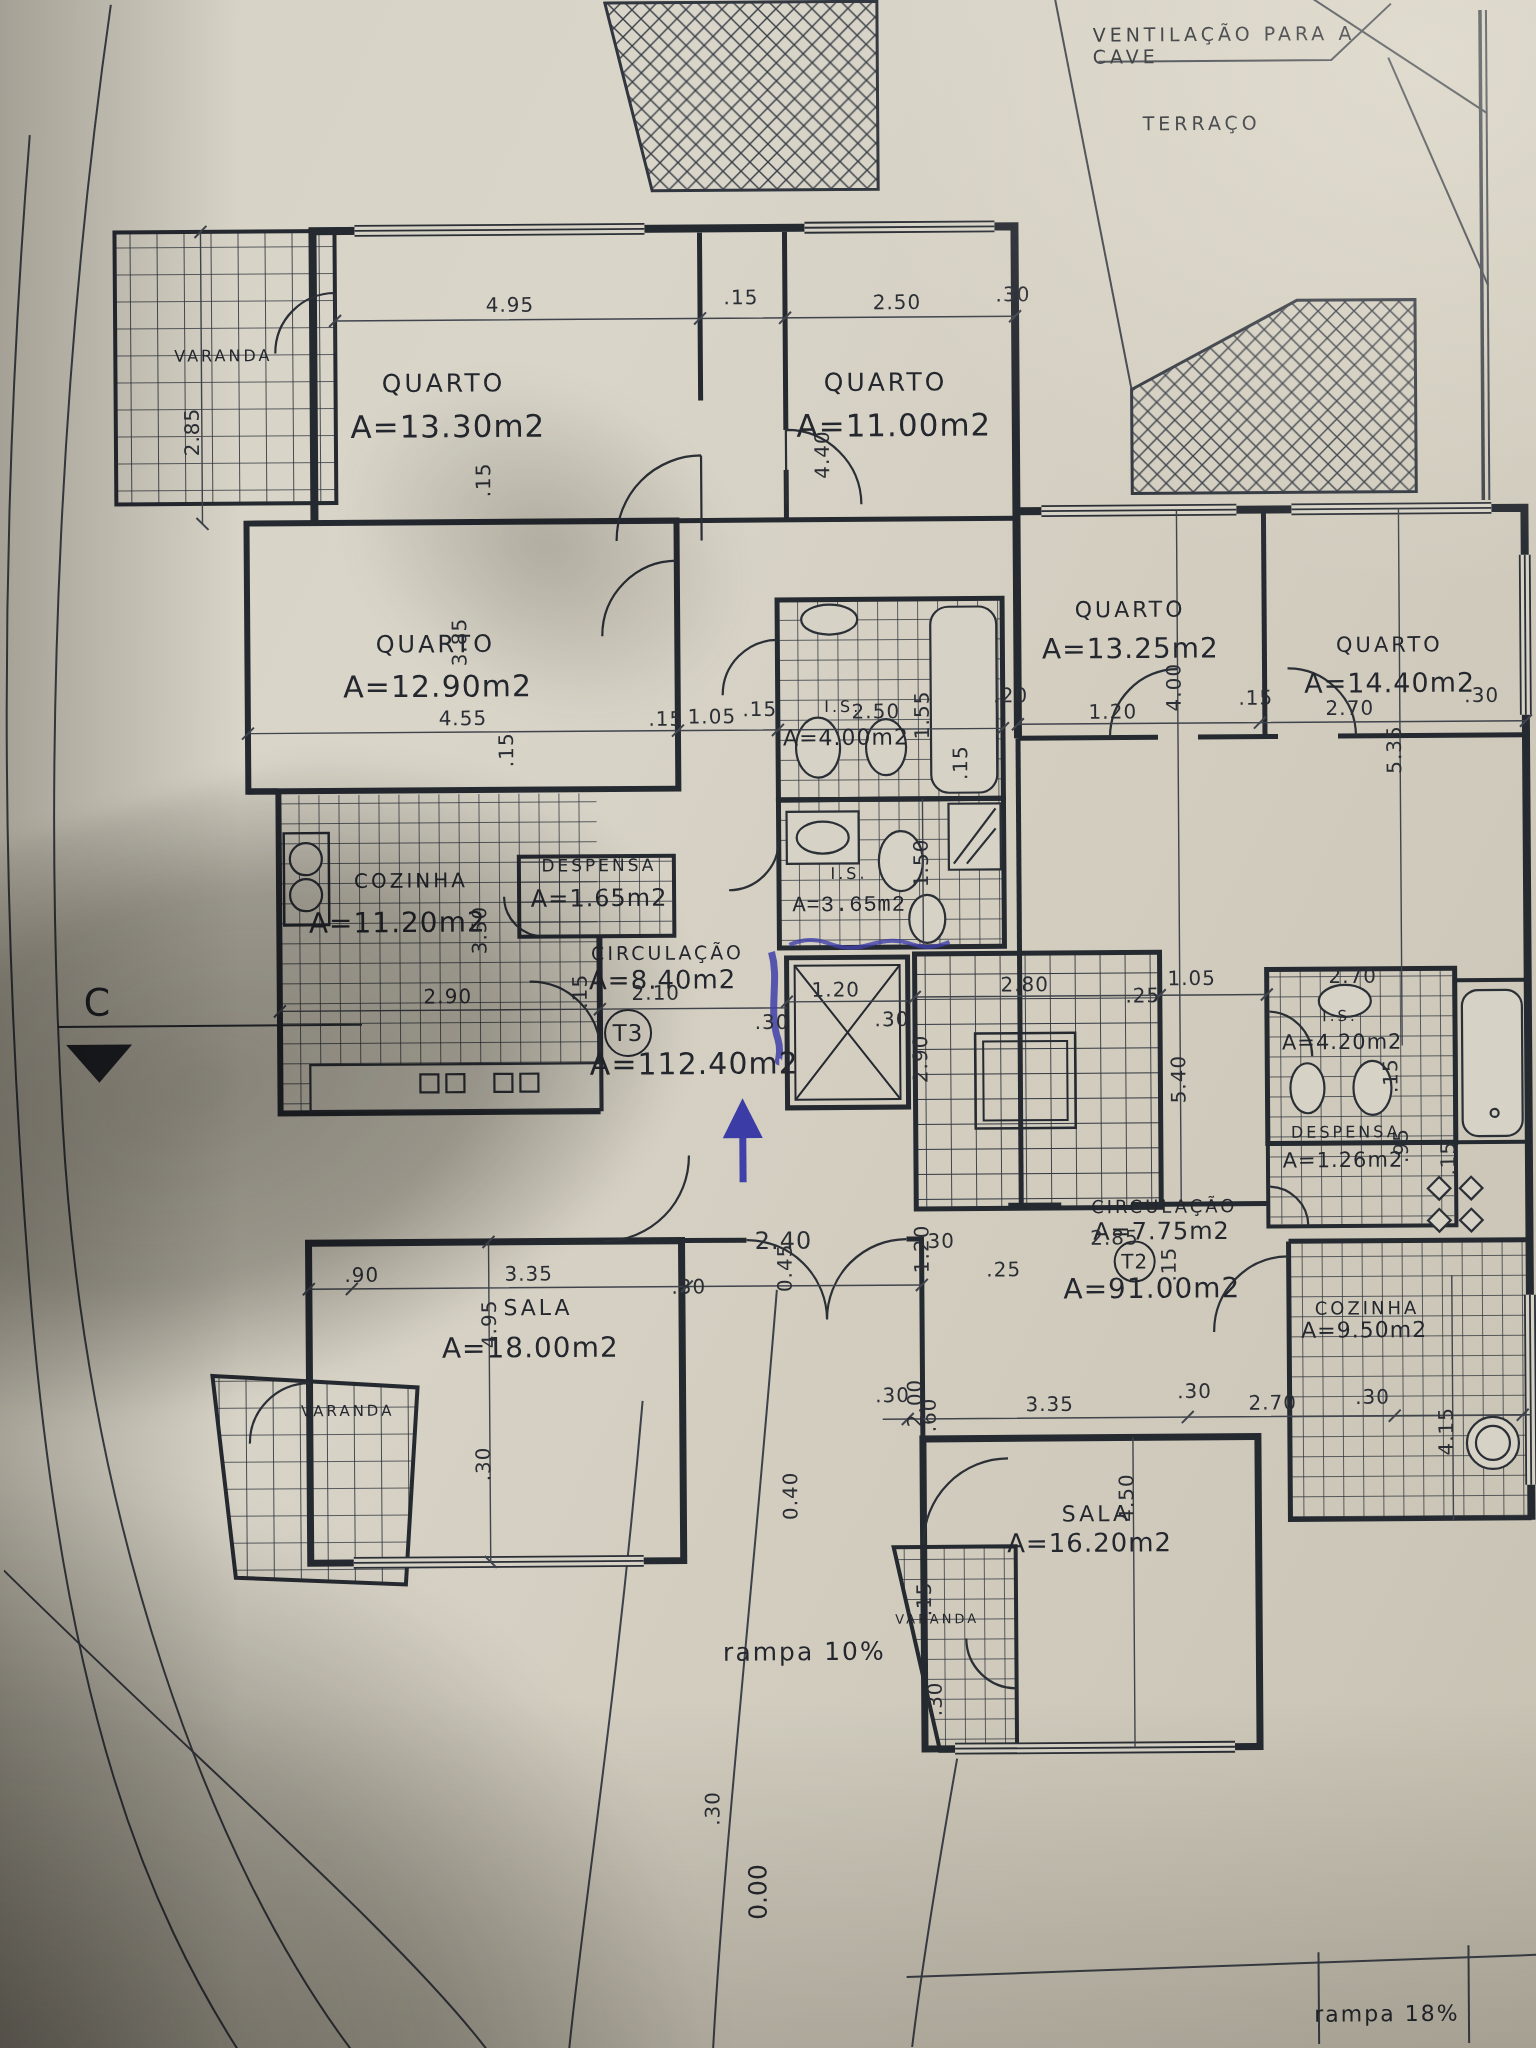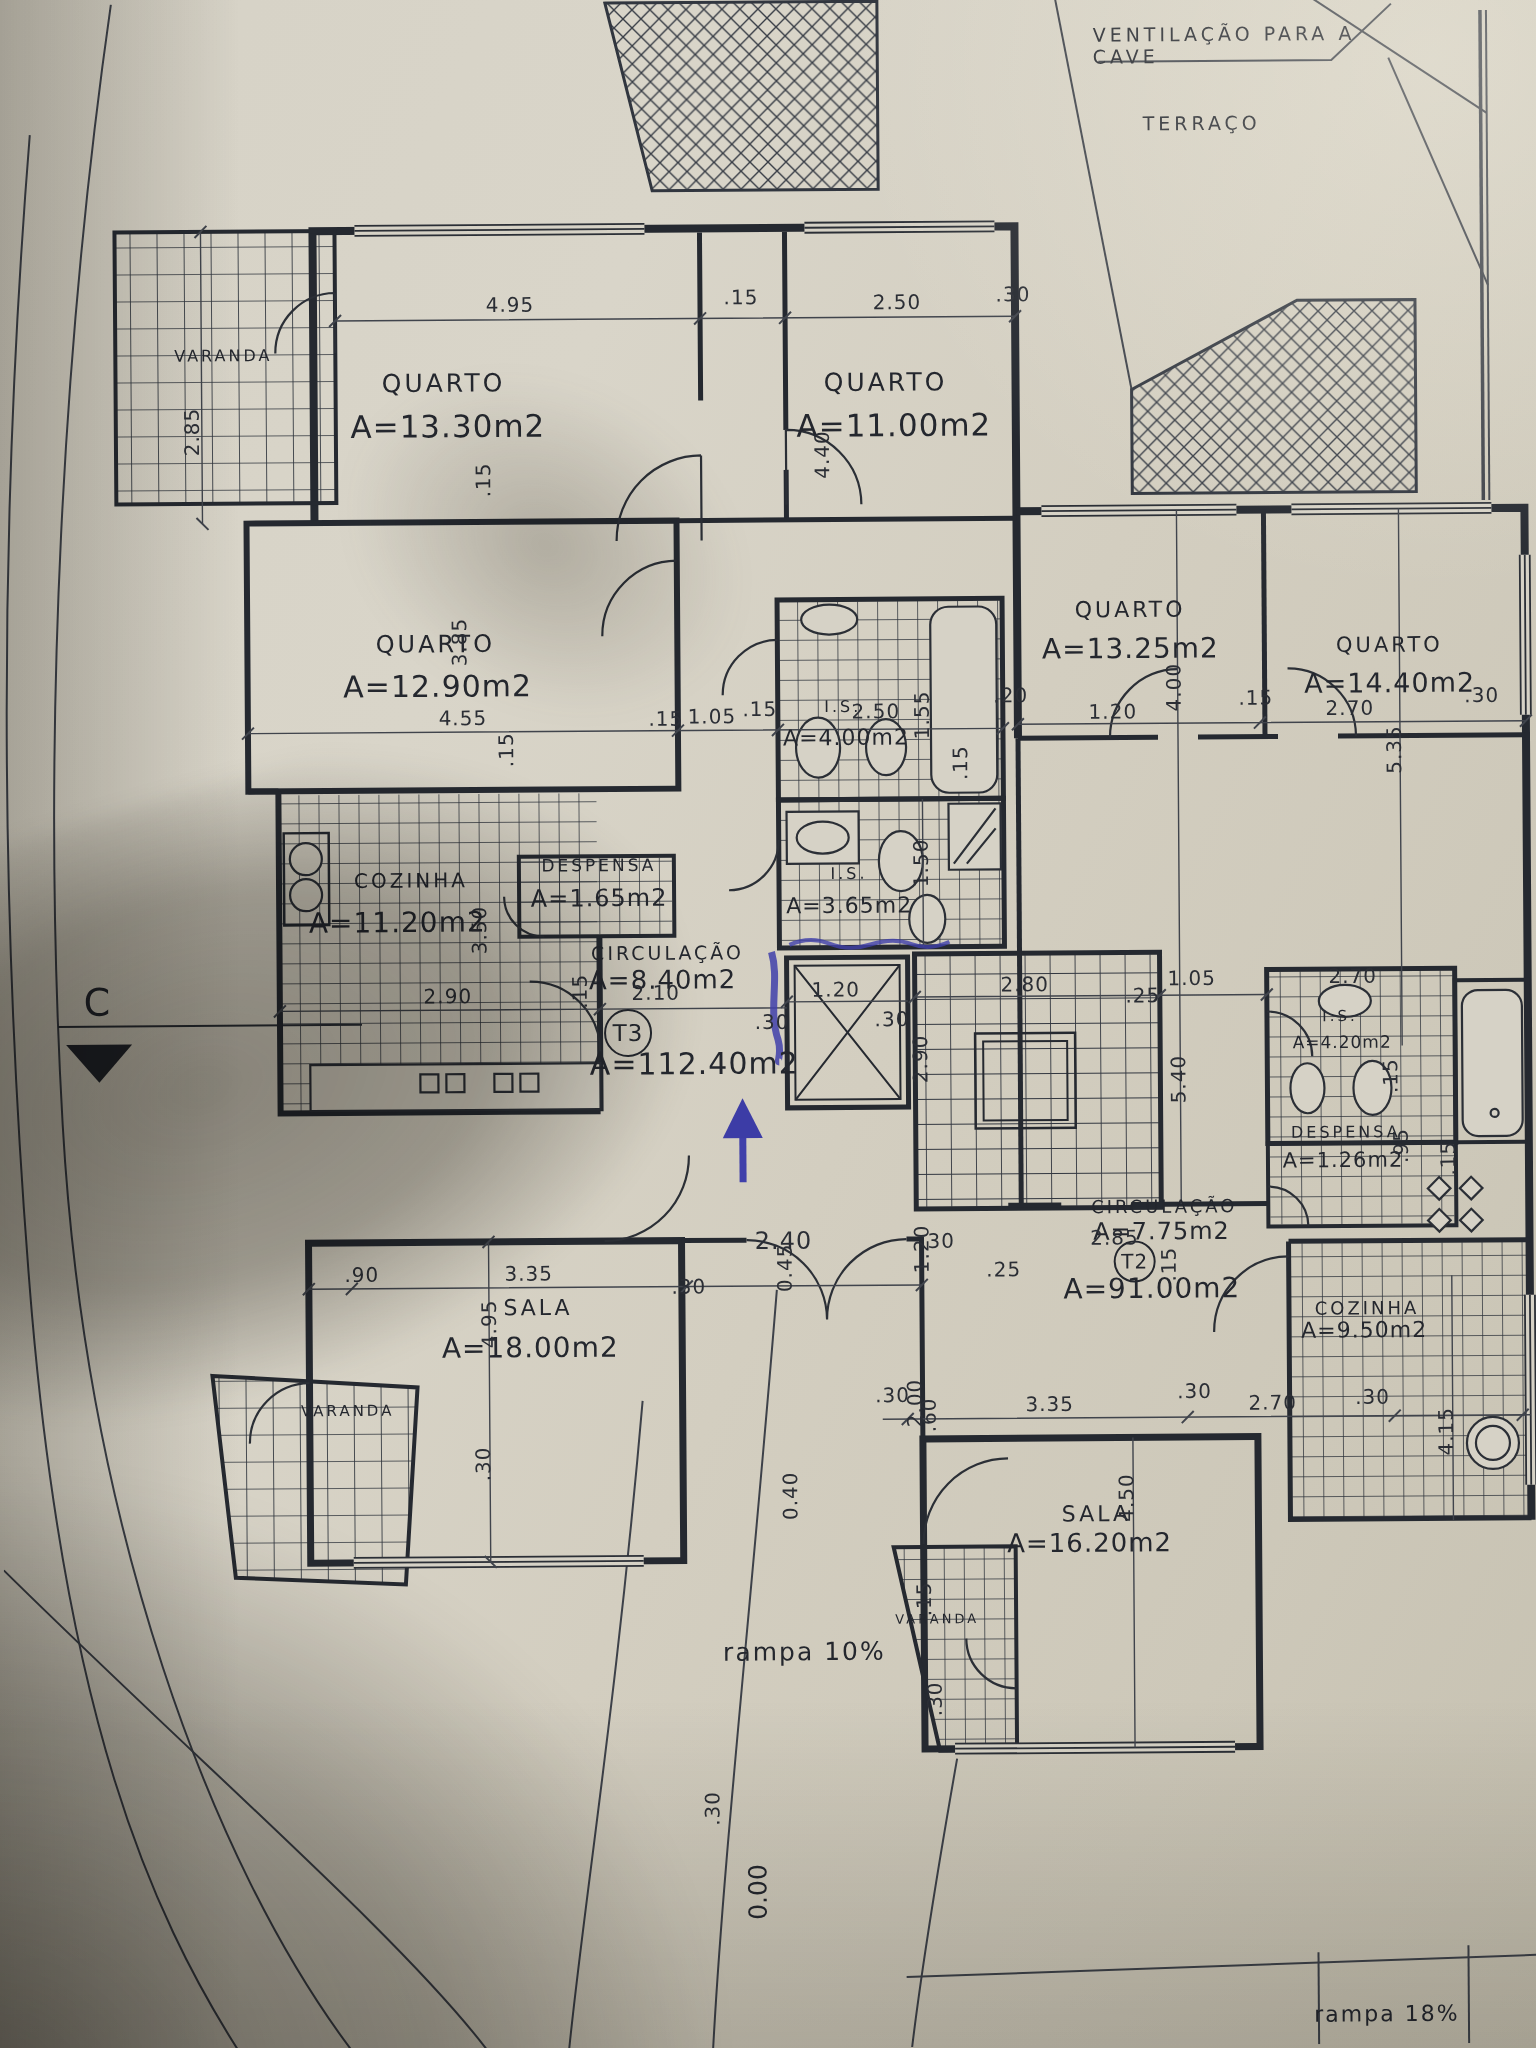--- a/index.html
+++ b/index.html
@@ -268,28 +268,28 @@
       <span class="lbl room-area" style="left: 1133px; top: 651px; font-size: 28px;">A=13.25m2</span>
       <span class="lbl room-name" style="left: 1392px; top: 649px; font-size: 21px;">QUARTO</span>
       <span class="lbl room-area" style="left: 1392px; top: 687px; font-size: 27px;">A=14.40m2</span>
       <span class="lbl room-name" style="left: 412px; top: 878px; font-size: 20px;">COZINHA</span>
       <span class="lbl room-area" style="left: 398px; top: 920px; font-size: 28px;">A=11.20m2</span>
       <span class="lbl room-name" style="left: 600px; top: 864px; font-size: 17px;">DESPENSA</span>
       <span class="lbl room-area" style="left: 600px; top: 897px; font-size: 24px;">A=1.65m2</span>
       <span class="lbl room-name" style="left: 845px; top: 707px; font-size: 16px;">I.S.</span>
       <span class="lbl room-area" style="left: 848px; top: 738px; font-size: 22px;">A=4.00m2</span>
       <span class="lbl room-name" style="left: 850px; top: 874px; font-size: 16px;">I.S.</span>
-      <span class="lbl room-area" style="left: 850px; top: 906px; font-size: 22px;">A=3.65m2</span>
+      <span class="lbl room-area" style="left: 850px; top: 906px; font-size: 22px; font-family: Liberation Mono, monospace;">A=3.65m2</span>
       <span class="lbl room-name" style="left: 668px; top: 952px; font-size: 19px;">CIRCULAÇÃO</span>
       <span class="lbl room-area" style="left: 663px; top: 979px; font-size: 26px;">A=8.40m2</span>
       <span class="lbl room-name" style="left: 536px; top: 1306px; font-size: 22px;">SALA</span>
       <span class="lbl room-area" style="left: 528px; top: 1346px; font-size: 28px;">A=18.00m2</span>
       <span class="lbl room-name" style="left: 345px; top: 1408px; font-size: 15px;">VARANDA</span>
       <span class="lbl room-name" style="left: 1340px; top: 1020px; font-size: 15px;">I.S.</span>
-      <span class="lbl room-area" style="left: 1342px; top: 1046px; font-size: 17px;">A=4.20m2</span>
+      <span class="lbl room-area" style="left: 1342px; top: 1046px; font-size: 21px;">A=4.20m2</span>
       <span class="lbl room-name" style="left: 1345px; top: 1136px; font-size: 16px;">DESPENSA</span>
       <span class="lbl room-area" style="left: 1342px; top: 1164px; font-size: 21px;">A=1.26m2</span>
       <span class="lbl room-name" style="left: 1163px; top: 1209px; font-size: 18px;">CIRCULAÇÃO</span>
       <span class="lbl room-area" style="left: 1160px; top: 1234px; font-size: 24px;">A=7.75m2</span>
       <span class="lbl room-name" style="left: 1365px; top: 1312px; font-size: 18px;">COZINHA</span>
       <span class="lbl room-area" style="left: 1362px; top: 1334px; font-size: 22px;">A=9.50m2</span>
       <span class="lbl room-name" style="left: 1093px; top: 1516px; font-size: 22px;">SALA</span>
       <span class="lbl room-area" style="left: 1086px; top: 1545px; font-size: 26px;">A=16.20m2</span>
       <span class="lbl room-name" style="left: 933px; top: 1620px; font-size: 13px;">VARANDA</span>
       <span class="dim" style="left: 515px; top: 303px; font-size: 20px;">4.95</span>

